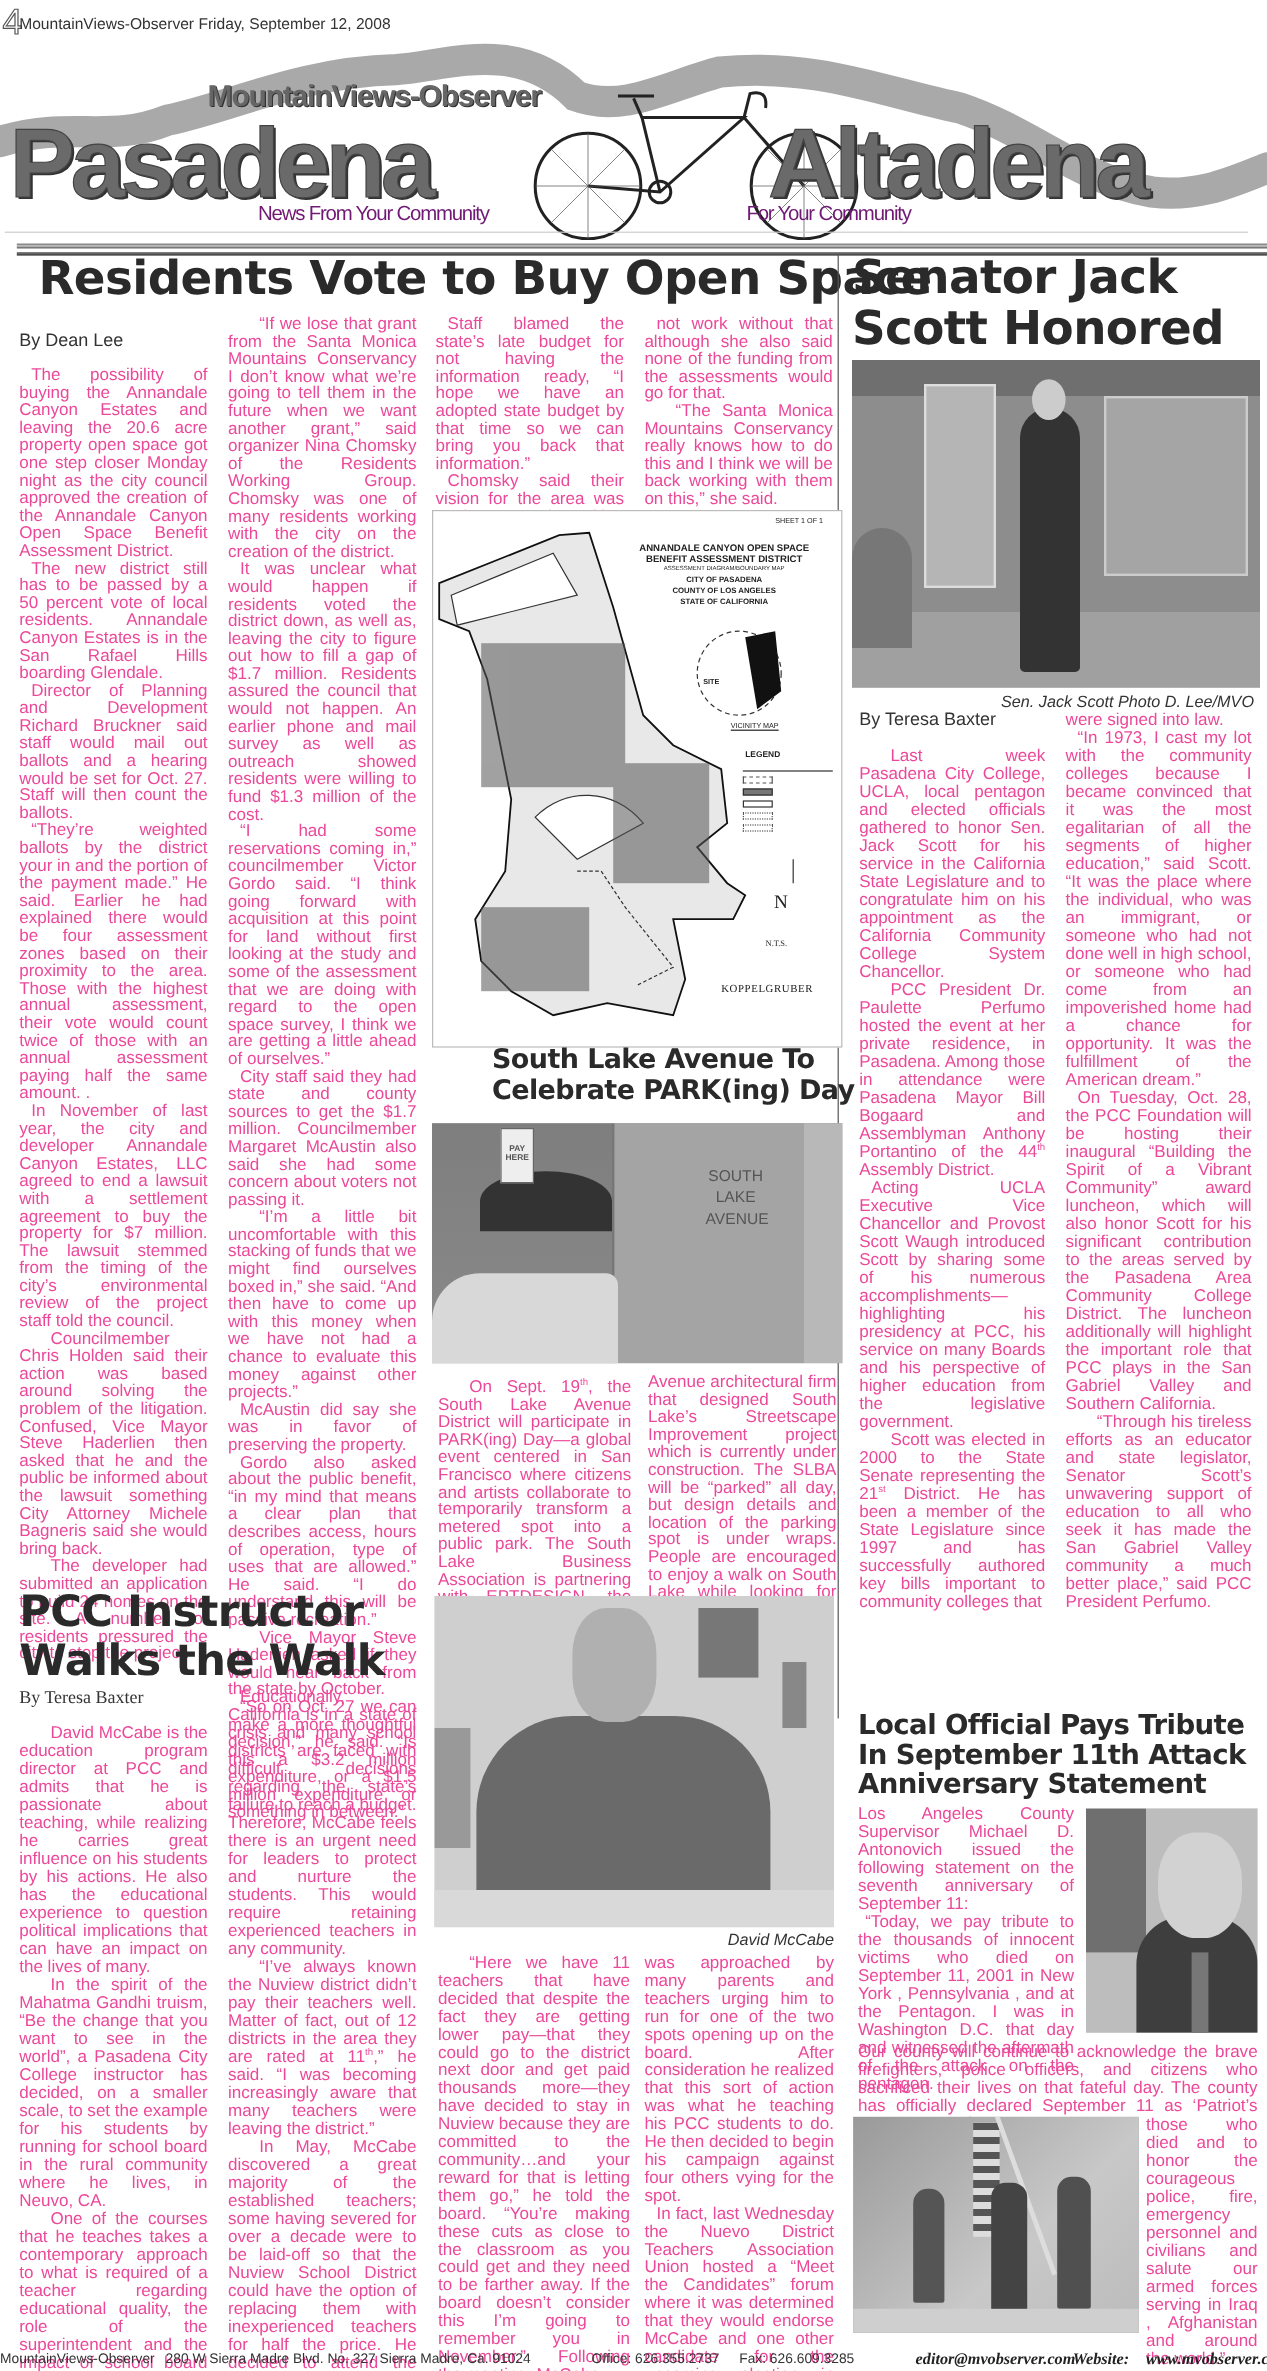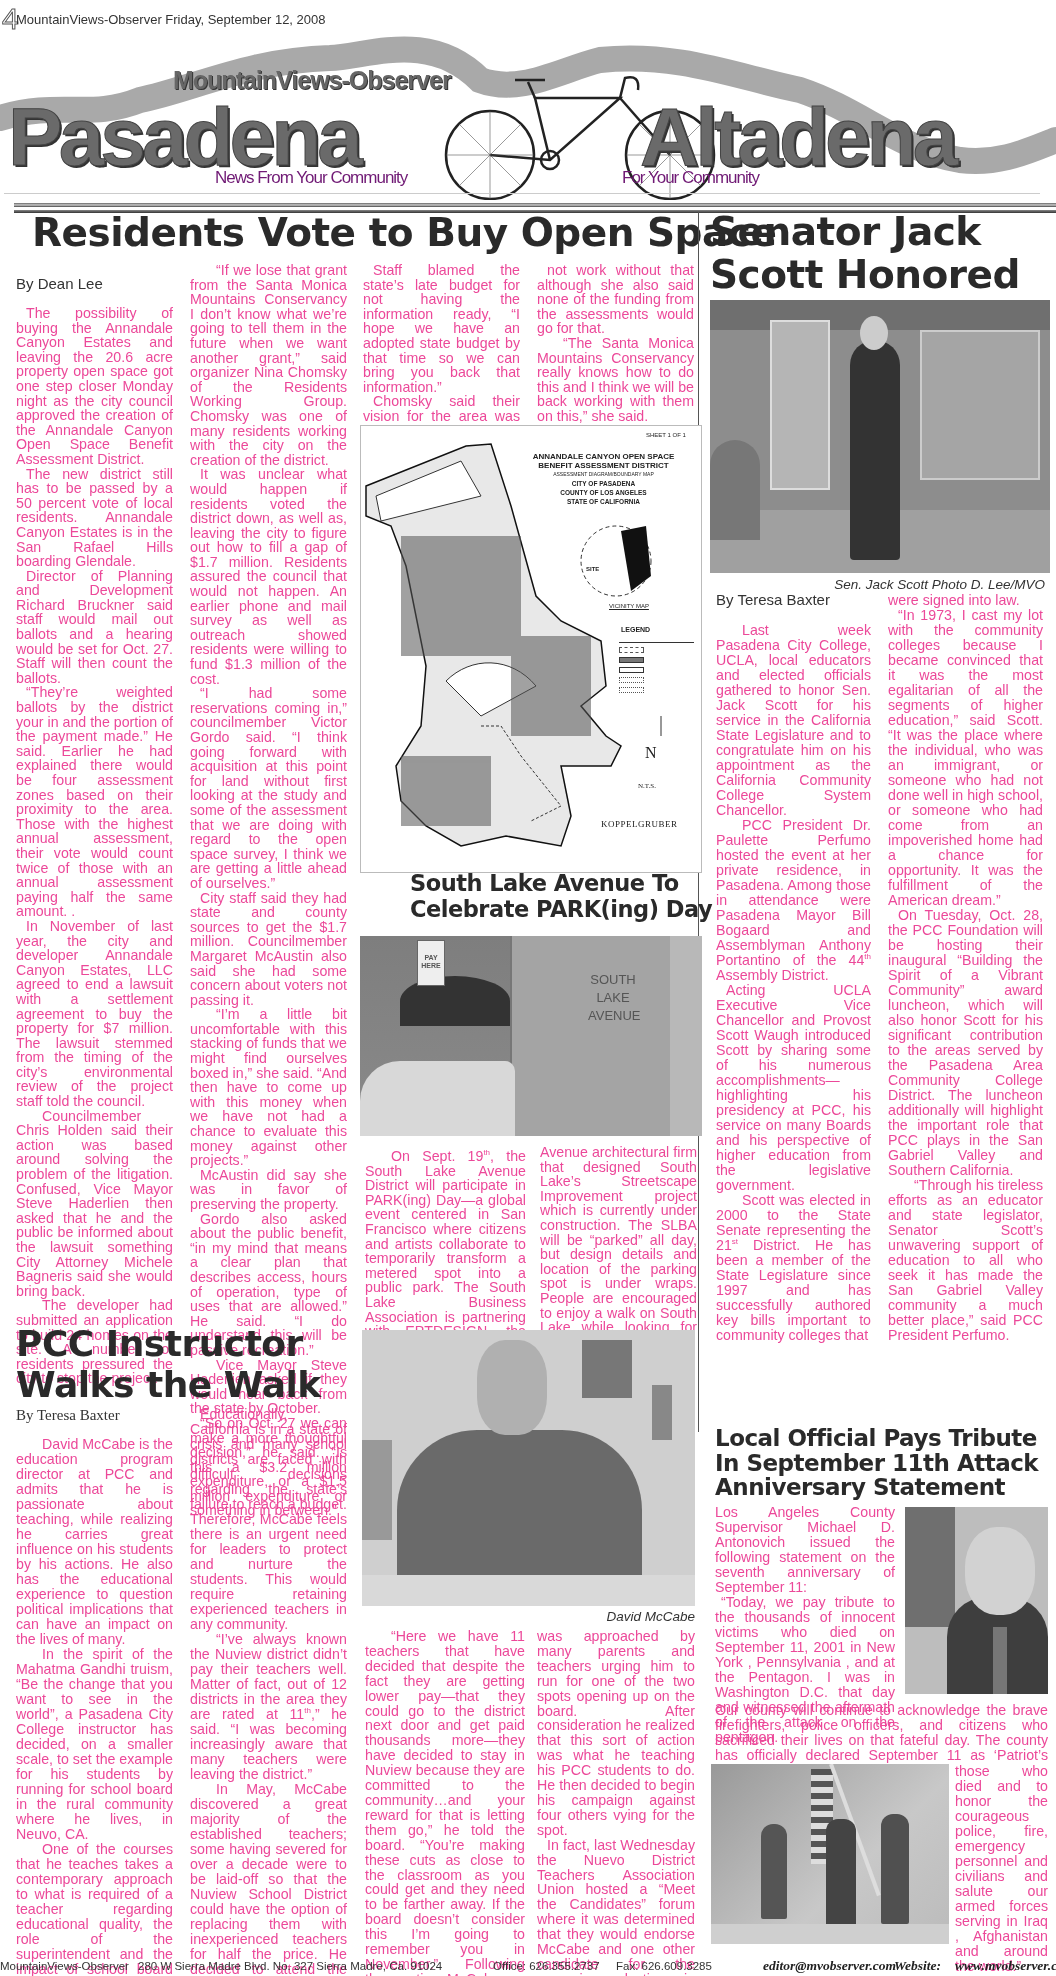--- a/index.html
+++ b/index.html
@@ -192,21 +192,21 @@
   <div class="abs" style="left:0;top:210px;width:340px;height:63px;background:#a0a0a0;"></div>
   <div class="abs" style="left:140px;top:40px;width:50px;height:220px;background:#333;border-radius:25px 25px 4px 4px;"></div>
   <div class="abs" style="left:150px;top:16px;width:28px;height:34px;background:#ccc;border-radius:50%;"></div>
   <div class="abs" style="left:0;top:140px;width:50px;height:100px;background:#777;border-radius:30px 30px 0 0;"></div>
 </div>
 <div class="abs caption" style="left:710px;top:577px;width:335px;">Sen. Jack Scott  Photo D. Lee/MVO</div>
 
 <div class="abs byline-sans" style="left:716px;top:591px;">By Teresa Baxter</div>
 
 <div class="abs col" style="left:716px;top:623px;width:155px;line-height:15px;">
-  <p class="i2">Last week Pasadena City College, UCLA, local educators and elected officials gathered to honor Sen. Jack Scott for his service in the California State Legislature and to congratulate him on his appointment as the California Community College System Chancellor.</p>
+  <p class="i2">Last week Pasadena City College, UCLA, local pentagon and elected officials gathered to honor Sen. Jack Scott for his service in the California State Legislature and to congratulate him on his appointment as the California Community College System Chancellor.</p>
   <p class="i2">PCC President Dr. Paulette Perfumo hosted the event at her private residence, in Pasadena. Among those in attendance were Pasadena Mayor Bill Bogaard and Assemblyman Anthony Portantino of the 44<sup>th</sup> Assembly District.</p>
   <p>Acting UCLA Executive Vice Chancellor and Provost Scott Waugh introduced Scott by sharing some of his numerous accomplishments—highlighting his presidency at PCC, his service on many Boards and his perspective of higher education from the legislative government.</p>
   <p class="i2">Scott was elected in 2000 to the State Senate representing the 21<sup>st</sup> District. He has been a member of the State Legislature since 1997 and has successfully authored key bills important to community colleges that</p>
 </div>
 
 <div class="abs col" style="left:888px;top:593px;width:155px;line-height:15px;">
   <p style="text-indent:0">were signed into law.</p>
   <p>“In 1973, I cast my lot with the community colleges because I became convinced that it was the most egalitarian of all the segments of higher education,” said Scott. “It was the place where the individual, who was an immigrant, or someone who had not done well in high school, or someone who had come from an impoverished home had a chance for opportunity. It was the fulfillment of the American dream.”</p>
   <p>On Tuesday, Oct. 28, the PCC Foundation will be hosting their inaugural “Building the Spirit of a Vibrant Community” award luncheon, which will also honor Scott for his significant contribution to the areas served by the Pasadena Area Community College District. The luncheon additionally will highlight the important role that PCC plays in the San Gabriel Valley and Southern California.</p>
   <p class="i2">“Through his tireless efforts as an educator and state legislator, Senator Scott’s unwavering support of education to all who seek it has made the San Gabriel Valley community a much better place,” said PCC President Perfumo.</p>

